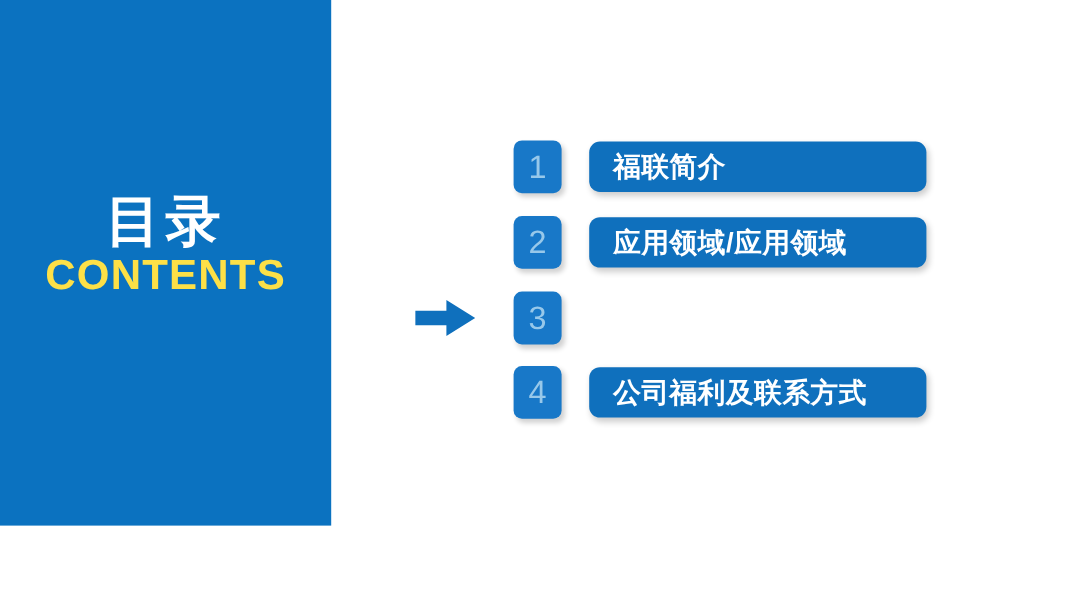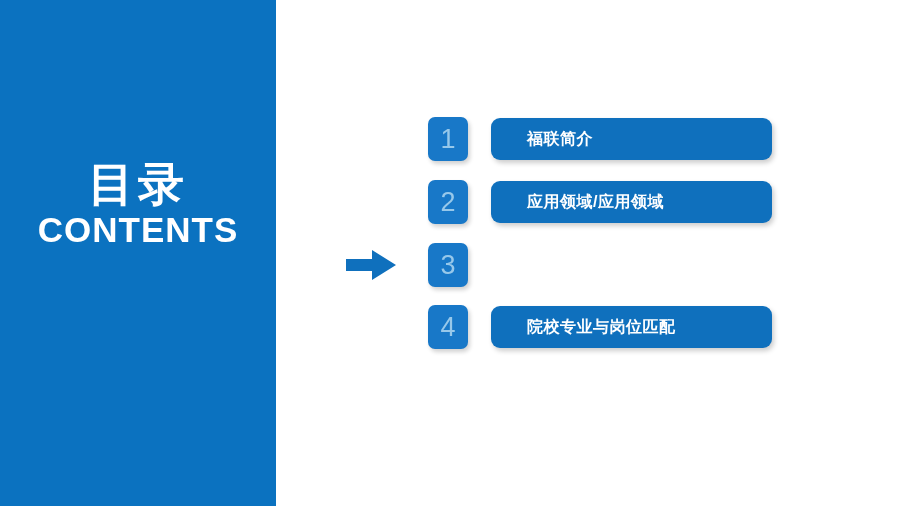--- a/index.html
+++ b/index.html
@@ -20,21 +20,21 @@
     inset: 0;
     background: #ffffff;
   }
 
   
   #left-panel {
     position: absolute;
     left: 0;
     top: 0;
     width: 276px;
-    height: 506px;
+    height: 438px;
     background: #0b72c0;
   }
 
   #title-block {
     position: absolute;
     left: 0;
     top: 160px;
     width: 276px;
     text-align: center;
     color: #ffffff;
@@ -49,21 +49,21 @@
     color: #ffffff;
   }
 
   #title-en {
     display: block;
     font-size: 35px;
     font-weight: bold;
     line-height: 1.15;
     letter-spacing: 1px;
     margin-top: 2px;
-    color: #ffffff;
+    color: #fde047;
   }
 
   
   #menu-area {
     position: absolute;
     left: 276px;
     top: 0;
     width: 624px;
     height: 506px;
   }
@@ -107,24 +107,24 @@
     height: 42px;
     border-radius: 9px;
     background: #0f70bd;
     box-shadow: 2px 3px 5px rgba(0, 0, 0, 0.20);
     display: flex;
     align-items: center;
   }
 
   .menu-label {
     color: #ffffff;
-    font-size: 16px;
+    font-size: 23px;
     font-weight: bold;
     letter-spacing: 0.5px;
-    padding-left: 36px;
+    padding-left: 20px;
     white-space: nowrap;
     font-family: "Liberation Sans", "DejaVu Sans", sans-serif;
   }
 
   
   #pointer-arrow {
     position: absolute;
     left: 70px;
     top: 250px;
     width: 50px;
@@ -163,18 +163,18 @@
       </div>
     </div>
 
     <div class="menu-row r3">
       <div class="num-badge">3</div>
     </div>
 
     <div class="menu-row r4">
       <div class="num-badge">4</div>
       <div class="menu-bar">
-        <span class="menu-label">院校专业与岗位匹配</span>
+        <span class="menu-label">公司福利及联系方式</span>
       </div>
     </div>
 
   </div>
 </div>
 
 </body></html>

